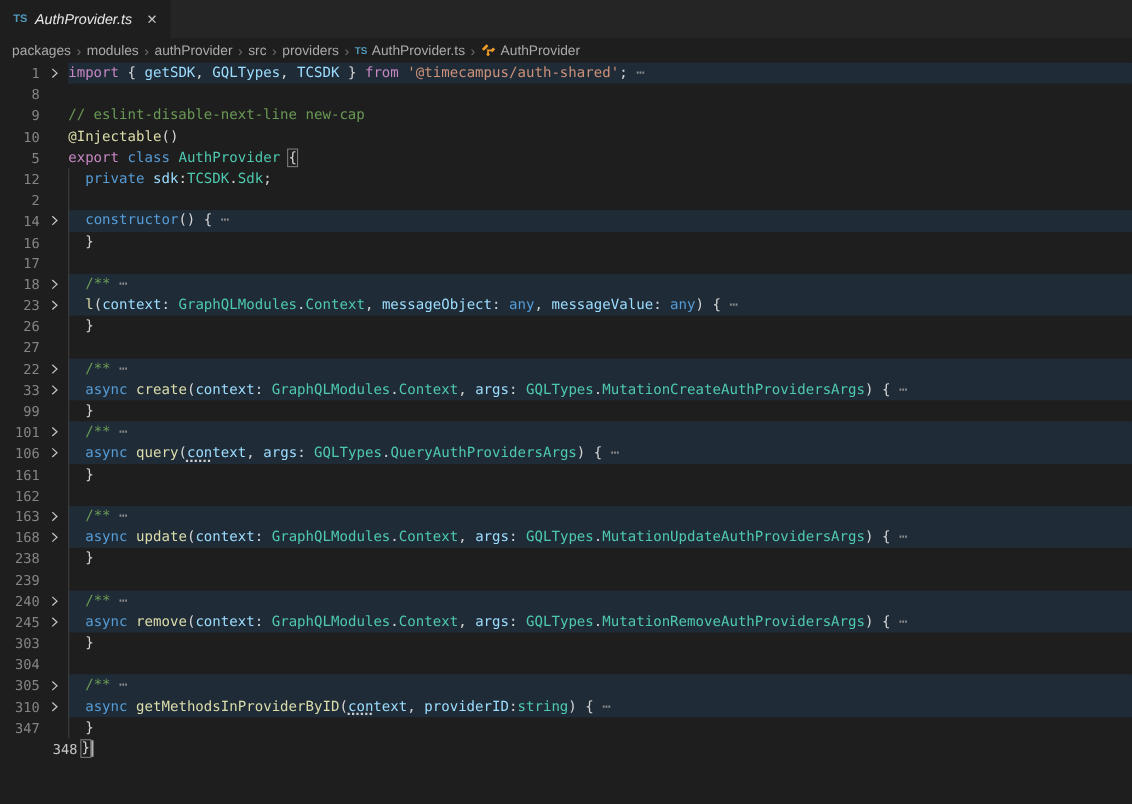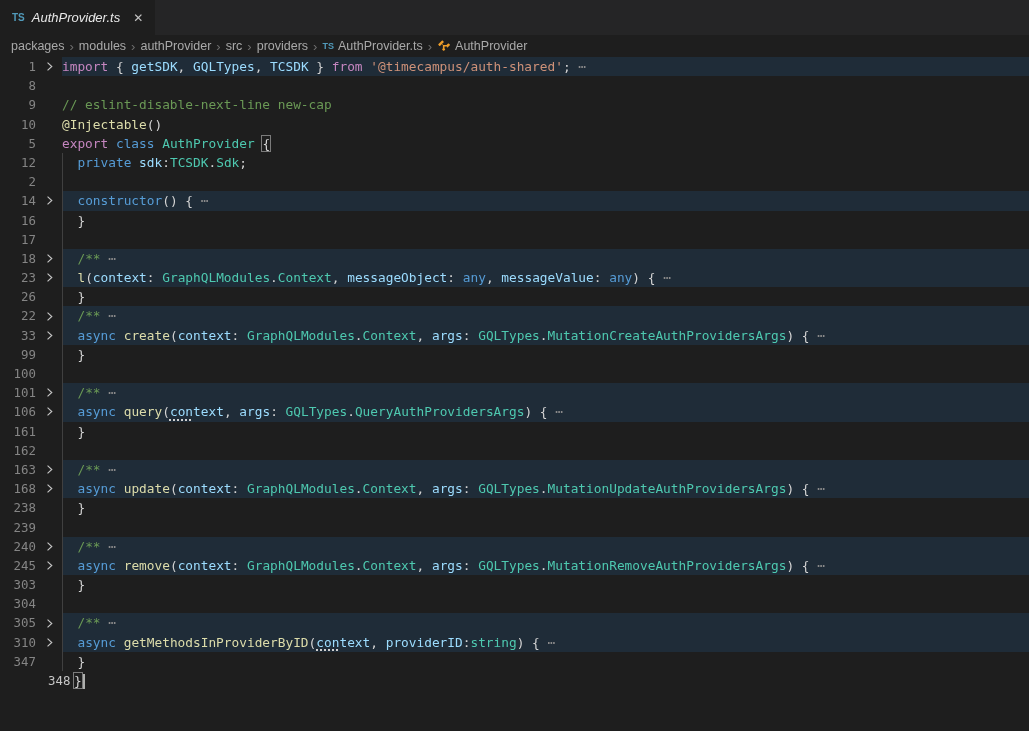--- a/index.html
+++ b/index.html
@@ -148,20 +148,25 @@
           <path d="M5.6 3.2 L10.8 8 L5.6 12.8" stroke="#c5c5c5" stroke-width="1.4" fill="none"></path>
         </svg>
       </div>
       <div class="code guide">  <span class="tk-fn">l</span><span class="tk-pn">(</span><span class="tk-vr">context</span><span class="tk-pn">: </span><span class="tk-ty">GraphQLModules</span><span class="tk-pn">.</span><span class="tk-ty">Context</span><span class="tk-pn">, </span><span class="tk-vr">messageObject</span><span class="tk-pn">: </span><span class="tk-k2">any</span><span class="tk-pn">, </span><span class="tk-vr">messageValue</span><span class="tk-pn">: </span><span class="tk-k2">any</span><span class="tk-pn">) {</span><span class="tk-fd"> ⋯</span></div>
     </div>
     <div class="row">
       <div class="ln">26</div>
       <div class="foldcell"></div>
       <div class="code guide">  <span class="tk-pn">}</span></div>
     </div>
+    <div class="row">
+      <div class="ln">27</div>
+      <div class="foldcell"></div>
+      <div class="code guide"></div>
+    </div>
     <div class="row hl">
       <div class="ln">22</div>
       <div class="foldcell">
         <svg width="13" height="13" viewBox="0 0 16 16">
           <path d="M5.6 3.2 L10.8 8 L5.6 12.8" stroke="#c5c5c5" stroke-width="1.4" fill="none"></path>
         </svg>
       </div>
       <div class="code guide">  <span class="tk-cm">/**</span><span class="tk-fd"> ⋯</span></div>
     </div>
     <div class="row hl">
@@ -171,25 +176,20 @@
           <path d="M5.6 3.2 L10.8 8 L5.6 12.8" stroke="#c5c5c5" stroke-width="1.4" fill="none"></path>
         </svg>
       </div>
       <div class="code guide">  <span class="tk-k2">async</span><span class="tk-pn"> </span><span class="tk-fn">create</span><span class="tk-pn">(</span><span class="tk-vr">context</span><span class="tk-pn">: </span><span class="tk-ty">GraphQLModules</span><span class="tk-pn">.</span><span class="tk-ty">Context</span><span class="tk-pn">, </span><span class="tk-vr">args</span><span class="tk-pn">: </span><span class="tk-ty">GQLTypes</span><span class="tk-pn">.</span><span class="tk-ty">MutationCreateAuthProvidersArgs</span><span class="tk-pn">) {</span><span class="tk-fd"> ⋯</span></div>
     </div>
     <div class="row">
       <div class="ln">99</div>
       <div class="foldcell"></div>
       <div class="code guide">  <span class="tk-pn">}</span></div>
     </div>
-    <div class="row">
-      <div class="ln">100</div>
-      <div class="foldcell"></div>
-      <div class="code guide"></div>
-    </div>
     <div class="row hl">
       <div class="ln">101</div>
       <div class="foldcell">
         <svg width="13" height="13" viewBox="0 0 16 16">
           <path d="M5.6 3.2 L10.8 8 L5.6 12.8" stroke="#c5c5c5" stroke-width="1.4" fill="none"></path>
         </svg>
       </div>
       <div class="code guide">  <span class="tk-cm">/**</span><span class="tk-fd"> ⋯</span></div>
     </div>
     <div class="row hl">

